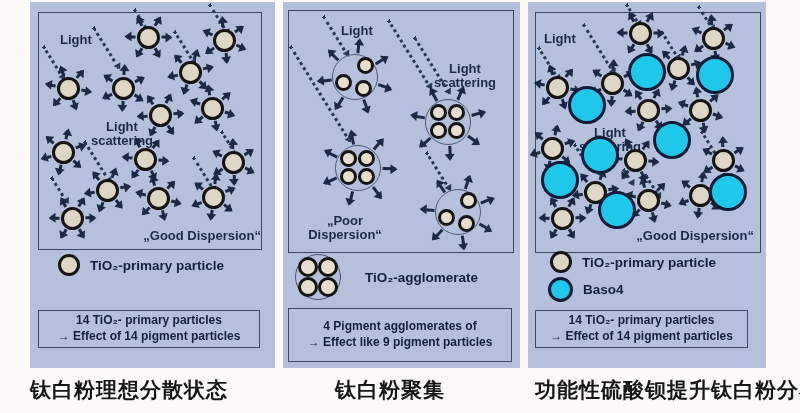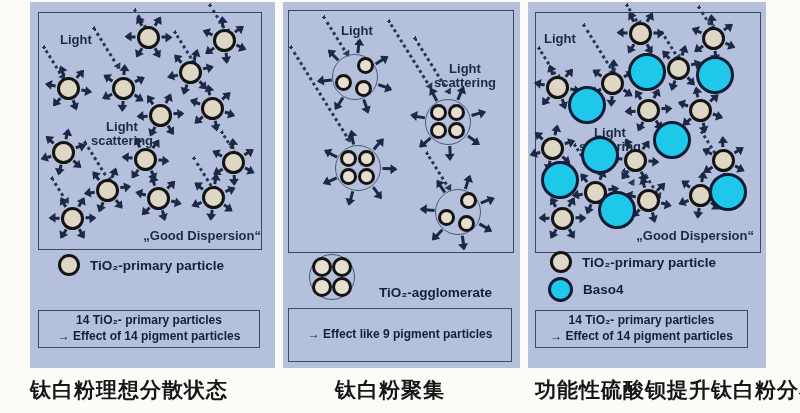--- a/index.html
+++ b/index.html
@@ -191,20 +191,21 @@
       <div class="infoline">14 TiO₂- primary particles</div>
       <div class="infoline">→ Effect of 14 pigment particles</div>
     </div>
   </div>
 
   <div class="panel" style="left:283px;width:237px;">
     <div class="dbox" style="left:5px;top:8px;width:226px;height:243px;"></div>
     <div class="canvas">
       <div class="lbl" style="left:58px;top:22px;">Light</div>
       <div class="lbl center" style="left:142px;top:60px;width:80px;">Light scattering</div>
+      <div class="lbl center" style="left:22px;top:212px;width:80px;">„Poor Dispersion“</div>
     <div class="ray" style="left: 39px; top: 15px; height: 46px;"></div>
         <div class="ray" style="left: 104px; top: 19px; height: 80px;"></div>
         <div class="ray" style="left: 6px; top: 45px; height: 112px;"></div>
         <div class="ray" style="left: 142px; top: 151px; height: 44px;"></div>
         <div class="ray" style="left: 130px; top: 36px; height: 66px;"></div>
         <div class="anchor" style="left: 72px; top: 75px;">
           <div class="arrow" style="height: 13px; transform: rotate(-20deg) translateY(24px);"></div>
           <div class="arrow" style="height: 13px; transform: rotate(31.4286deg) translateY(24px);"></div>
           <div class="arrow" style="height: 13px; transform: rotate(82.8571deg) translateY(24px);"></div>
           <div class="arrow" style="height: 13px; transform: rotate(134.286deg) translateY(24px);"></div>
@@ -251,30 +252,31 @@
           <div class="arrow" style="height: 13px; transform: rotate(145.286deg) translateY(24px);"></div>
           <div class="arrow" style="height: 13px; transform: rotate(196.714deg) translateY(24px);"></div>
           <div class="arrow" style="height: 13px; transform: rotate(248.143deg) translateY(24px);"></div>
           <div class="arrow" style="height: 13px; transform: rotate(299.571deg) translateY(24px);"></div>
           <div class="c-ring"></div>
           <div class="c-dot" style="left: 2px; top: -20px;"></div>
           <div class="c-dot" style="left: -20px; top: -3px;"></div>
           <div class="c-dot" style="left: 0px; top: 3px;"></div>
         </div>
       </div>
-    <div class="legend-row" style="left:26px;top:252px;align-items:flex-end;">
+    <div class="legend-row" style="left:12px;top:252px;">
       <span class="sw-agg">
         <span class="agg-dot" style="left:2px;top:2px;"></span>
         <span class="agg-dot" style="right:2px;top:2px;"></span>
         <span class="agg-dot" style="left:2px;bottom:2px;"></span>
         <span class="agg-dot" style="right:2px;bottom:2px;"></span>
       </span>
       <span class="legend-label" style="margin-left:14px;">TiO₂-agglomerate</span>
     </div>
     <div class="infobox" style="left:5px;top:306px;width:224px;height:54px;">
+      <div class="infoline">4 Pigment agglomerates of</div>
       <div class="infoline">→ Effect like 9 pigment particles</div>
     </div>
   </div>
 
   <div class="panel" style="left:528px;width:238px;">
     <div class="dbox" style="left:7px;top:10px;width:226px;height:241px;"></div>
     <div class="canvas">
       <div class="lbl" style="left:16px;top:30px;">Light</div>
       <div class="lbl center" style="left:44px;top:124px;width:76px;">Light scattering</div>
       <div class="lbl" style="right:12px;top:227px;">„Good Dispersion“</div>

